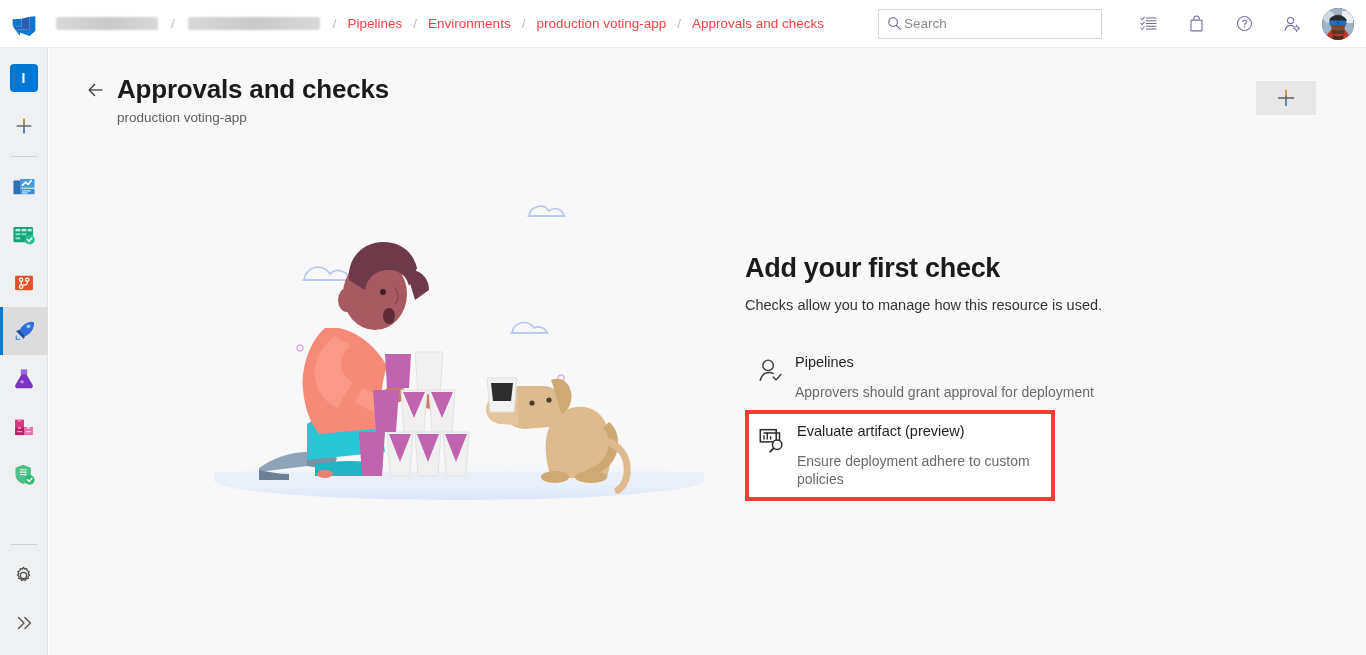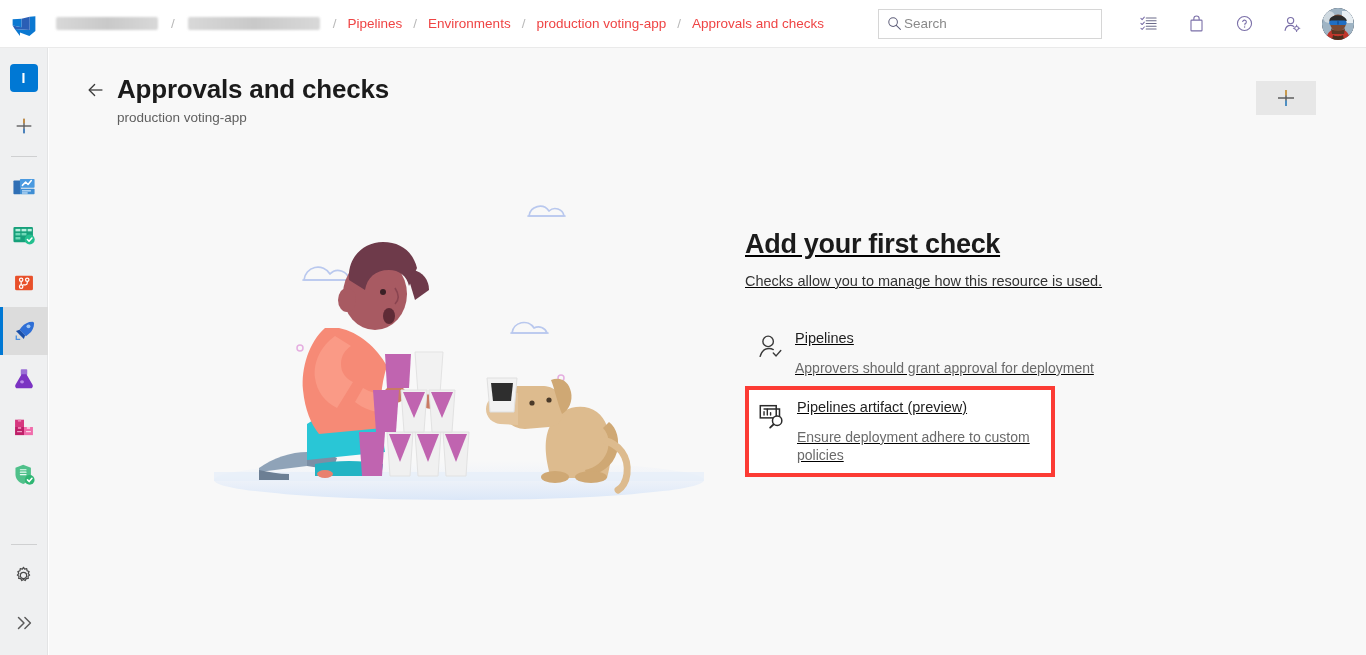--- a/index.html
+++ b/index.html
@@ -129,21 +129,21 @@
     cursor: pointer;
   }
 
   
   .illustration {
     position: absolute; left: 150px; top: 140px;
     width: 560px; height: 330px;
   }
 
   
-  .empty-right { position: absolute; left: 696px; top: 179px; width: 420px; text-decoration: underline; }
+  .empty-right { position: absolute; left: 696px; top: 203px; width: 420px; }
   .empty-title {
     font-size: 27px; font-weight: 700; color: #1b1b1b;
     letter-spacing: -0.3px; line-height: 34px;
   }
   .empty-sub {
     font-size: 14.5px; color: #333333; margin-top: 12px;
   }
   .check-list { margin-top: 30px; }
   .check-item {
     display: flex; align-items: flex-start;
@@ -539,21 +539,21 @@
               <g stroke="#2b2b2b" stroke-width="1.5" stroke-linecap="round">
                 <line x1="7.5" y1="15" x2="7.5" y2="11.5"></line>
                 <line x1="11" y1="15" x2="11" y2="8.8"></line>
                 <line x1="14.5" y1="15" x2="14.5" y2="12.5"></line>
               </g>
               <circle cx="21.5" cy="21" r="5" fill="#fff" stroke="#2b2b2b" stroke-width="1.6"></circle>
               <line x1="17.8" y1="24.8" x2="14" y2="28.4" stroke="#2b2b2b" stroke-width="1.9" stroke-linecap="round"></line>
             </svg>
           </div>
           <div class="ci-text">
-            <div class="ci-title">Pipelines artifact (preview)</div>
+            <div class="ci-title">Evaluate artifact (preview)</div>
             <div class="ci-desc">Ensure deployment adhere to custom policies</div>
           </div>
         </div>
 
       </div>
     </div>
 
   </div>
 </div>
 

